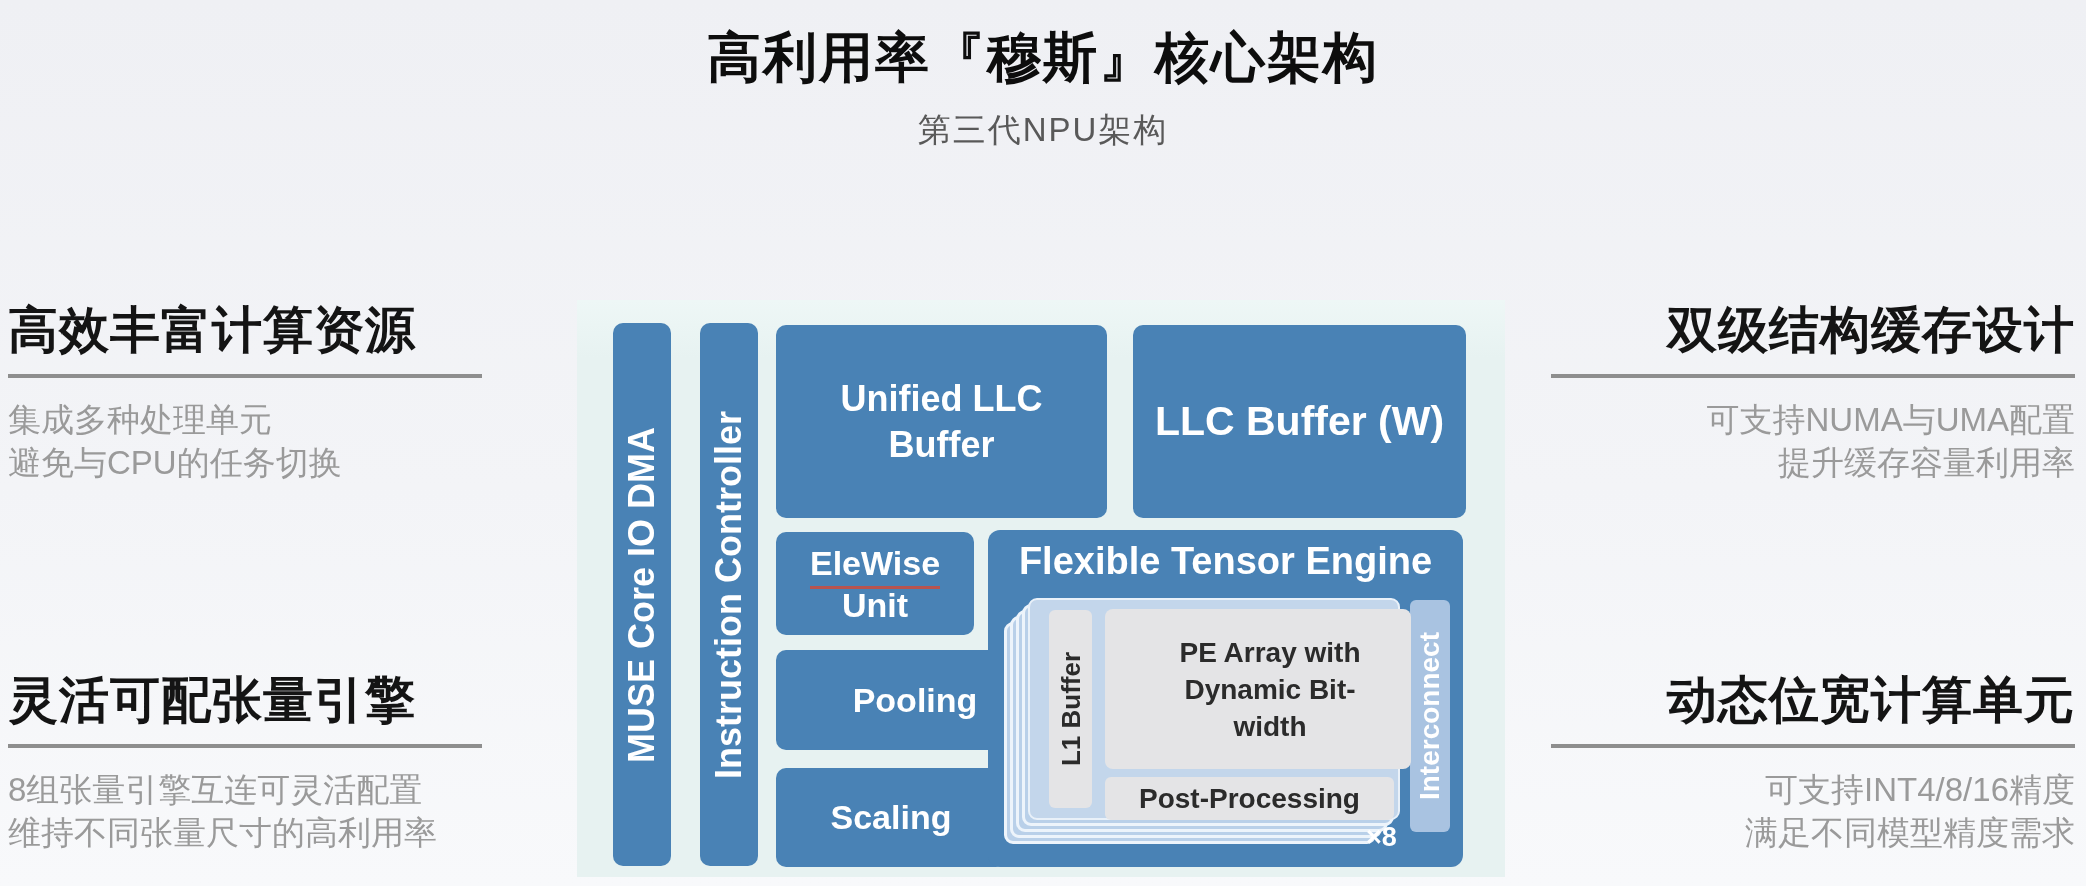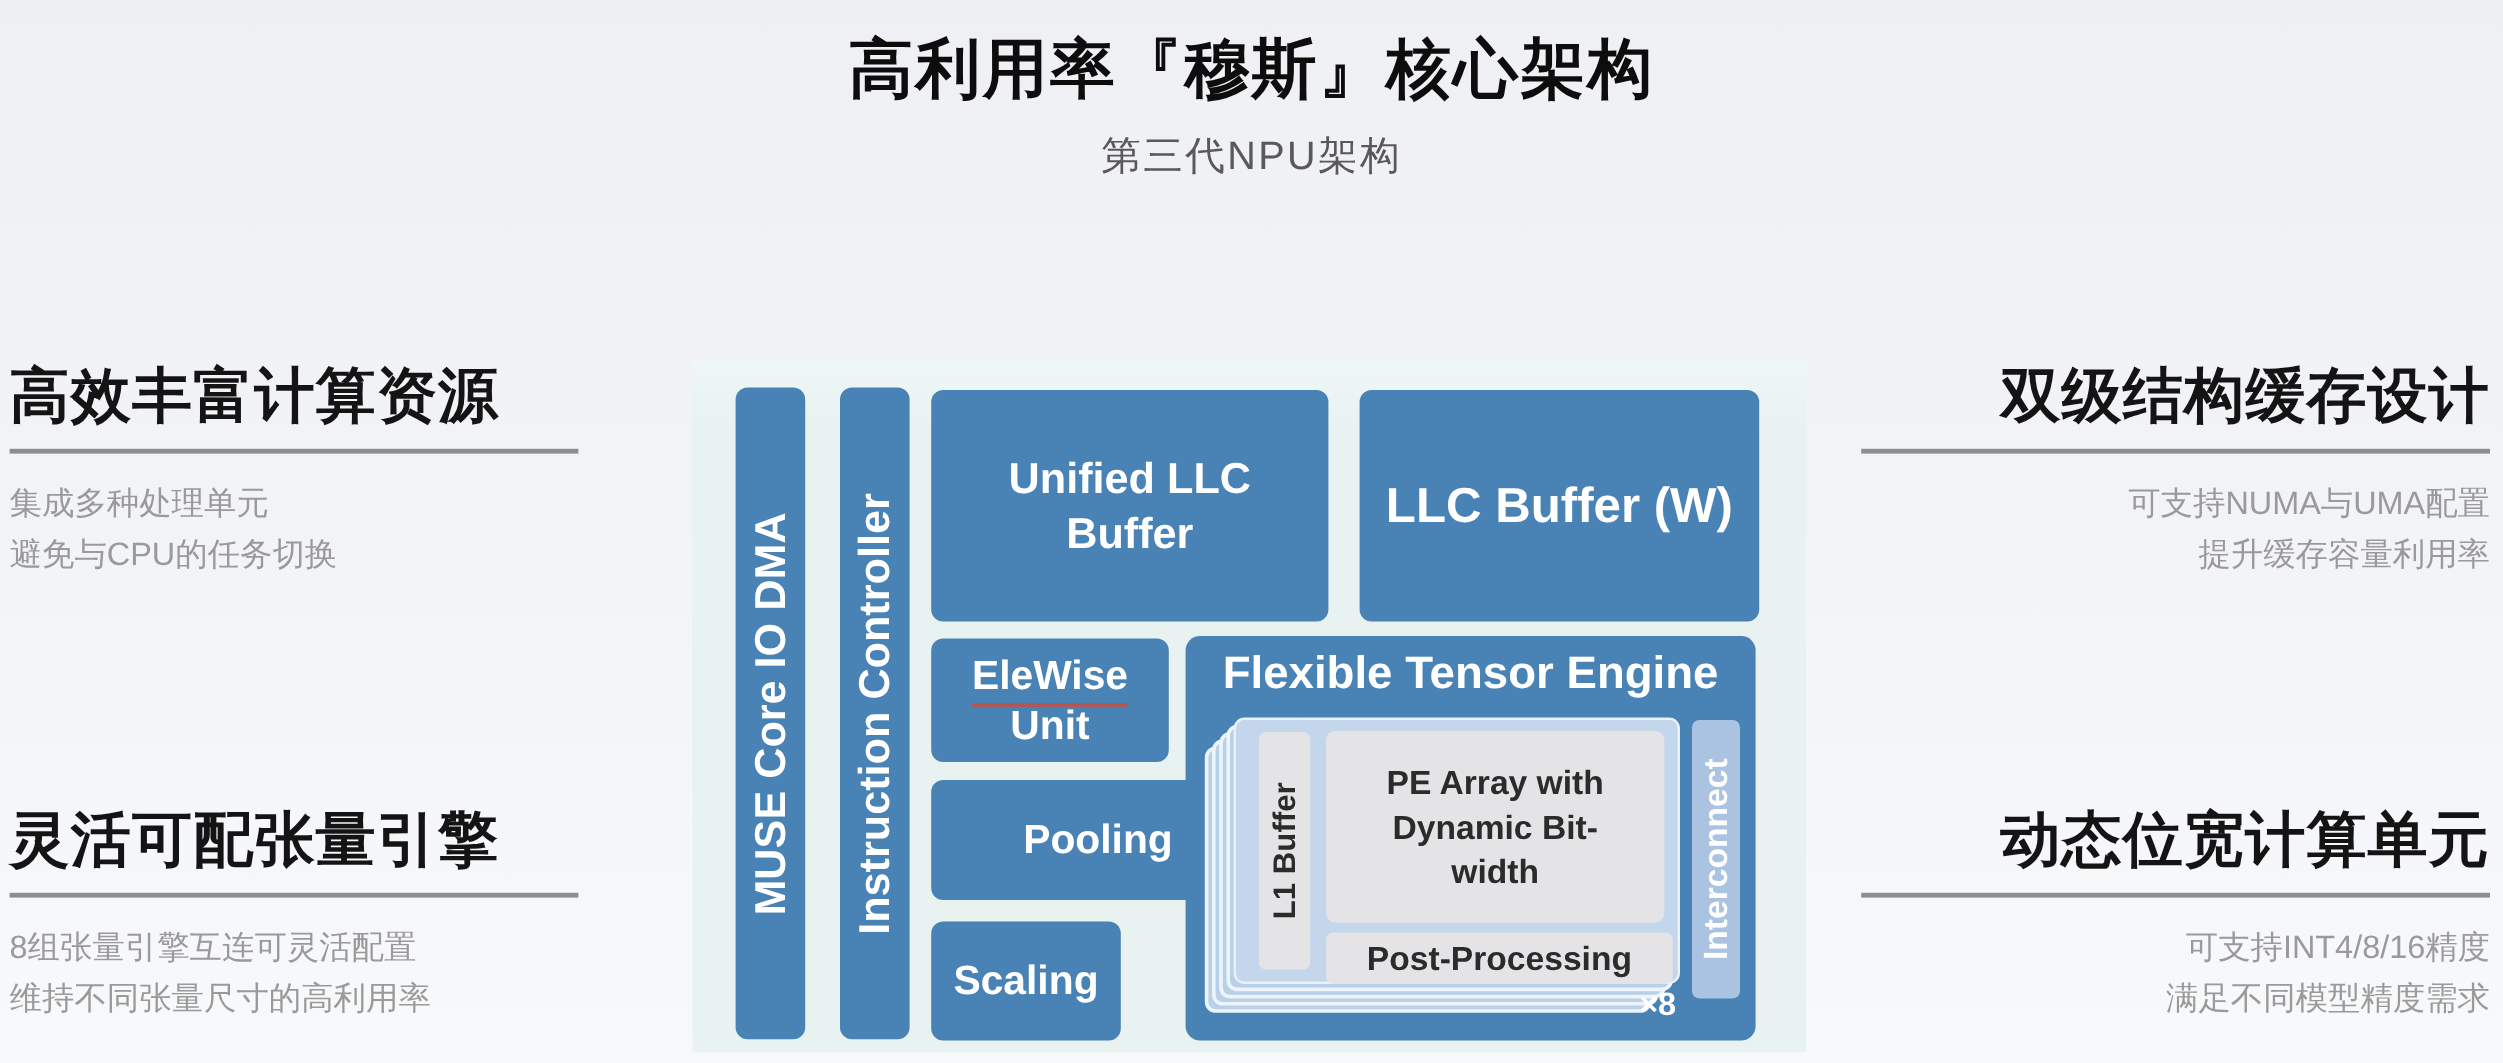--- a/index.html
+++ b/index.html
@@ -14,21 +14,21 @@
     font-size:54px;font-weight:800;color:#0d0d0d;letter-spacing:2px;
   }
   .page-subtitle{
     position:absolute;left:0;top:108px;width:100%;text-align:center;
     font-size:33px;font-weight:400;color:#595959;letter-spacing:2px;
   }
   
   .feature{position:absolute;width:524px;}
   .feature .fh{font-size:50px;font-weight:800;color:#141414;line-height:60px;letter-spacing:1px;margin:0;}
   .feature .rule{height:4px;background:#8e8e8e;margin-top:14px;}
-  .feature .fbody{margin-top:20px;font-size:27px;color:#9a9a9a;line-height:43px;}
+  .feature .fbody{margin-top:20px;font-size:33px;color:#9a9a9a;line-height:43px;}
   #feat-lt{left:8px;top:300px;width:474px;text-align:left;}
   #feat-lb{left:8px;top:670px;width:474px;text-align:left;}
   #feat-rt{right:11px;top:300px;width:524px;text-align:right;}
   #feat-rb{right:11px;top:670px;width:524px;text-align:right;}
   
   .panel{
     position:absolute;left:577px;top:300px;width:928px;height:577px;
     background:linear-gradient(180deg,#eef7f6 0%,#e7f2f1 10%,#e7f2f1 100%);
   }
   .blk{
@@ -36,42 +36,42 @@
     color:#ffffff;font-weight:700;display:flex;align-items:center;justify-content:center;
     text-align:center;
   }
   .vtext{position:absolute;left:50%;top:50%;transform:translate(-50%,-50%) rotate(-90deg);white-space:nowrap;}
   #bar-dma{left:36px;top:23px;width:58px;height:543px;font-size:36px;}
   #bar-ic{left:123px;top:23px;width:58px;height:543px;font-size:36px;}
   #box-ullc{left:199px;top:25px;width:331px;height:193px;font-size:36px;line-height:46px;}
   #box-llcw{left:556px;top:25px;width:333px;height:193px;font-size:41px;}
   #box-elewise{left:199px;top:232px;width:198px;height:103px;font-size:34px;line-height:42px;}
   #box-pooling{left:199px;top:350px;width:198px;height:100px;font-size:34px;padding-left:40px;}
-  #box-scaling{left:199px;top:468px;width:158px;height:99px;font-size:34px;}
+  #box-scaling{left:199px;top:468px;width:230px;height:99px;font-size:34px;}
   .redline{border-bottom:3px solid #b85450;padding-bottom:4px;}
   
   #box-fte{left:411px;top:230px;width:475px;height:337px;border-radius:12px;display:block;}
   #fte-title{position:absolute;left:0;top:10px;width:100%;text-align:center;font-size:38px;font-weight:700;color:#fff;}
   #interconnect{
     position:absolute;right:13px;top:70px;width:40px;height:232px;
     background:#a9c3e1;border-radius:6px;color:#fff;font-weight:700;font-size:28px;
   }
   #stack{position:absolute;left:40px;top:68px;width:372px;height:222px;}
   .layer{position:absolute;left:0;top:0;right:0;bottom:0;border-radius:9px;
     background:#b9d0e9;border:3px solid #edf4fb;}
   .layer.l4{transform:translate(-24px,24px);}
   .layer.l3{transform:translate(-18px,18px);}
   .layer.l2{transform:translate(-12px,12px);}
   .layer.l1{transform:translate(-6px,6px);}
   #card{position:absolute;left:0;top:0;right:0;bottom:0;background:#c3d6eb;
     border:2px solid #e9f1f9;border-radius:9px;}
   .gray{position:absolute;background:#e4e4e6;color:#2b2b2b;font-weight:700;
     display:flex;align-items:center;justify-content:center;text-align:center;}
   #l1buf{left:19px;top:10px;width:43px;height:198px;border-radius:6px;font-size:26px;}
-  #pearr{left:75px;top:9px;width:282px;height:160px;border-radius:8px;font-size:28px;line-height:37px;}
+  #pearr{left:75px;top:9px;width:282px;height:160px;border-radius:8px;font-size:28px;line-height:37px;padding-left:24px;}
   #postp{left:75px;top:177px;width:289px;height:43px;border-radius:6px;font-size:28px;}
   #mult8{position:absolute;left:378px;top:292px;color:#ffffff;font-weight:700;font-size:27px;}
 </style>
 </head>
 <body>
 
 <div id="stage">
 
   <div class="page-title">高利用率『穆斯』核心架构</div>
   <div class="page-subtitle">第三代NPU架构</div>

